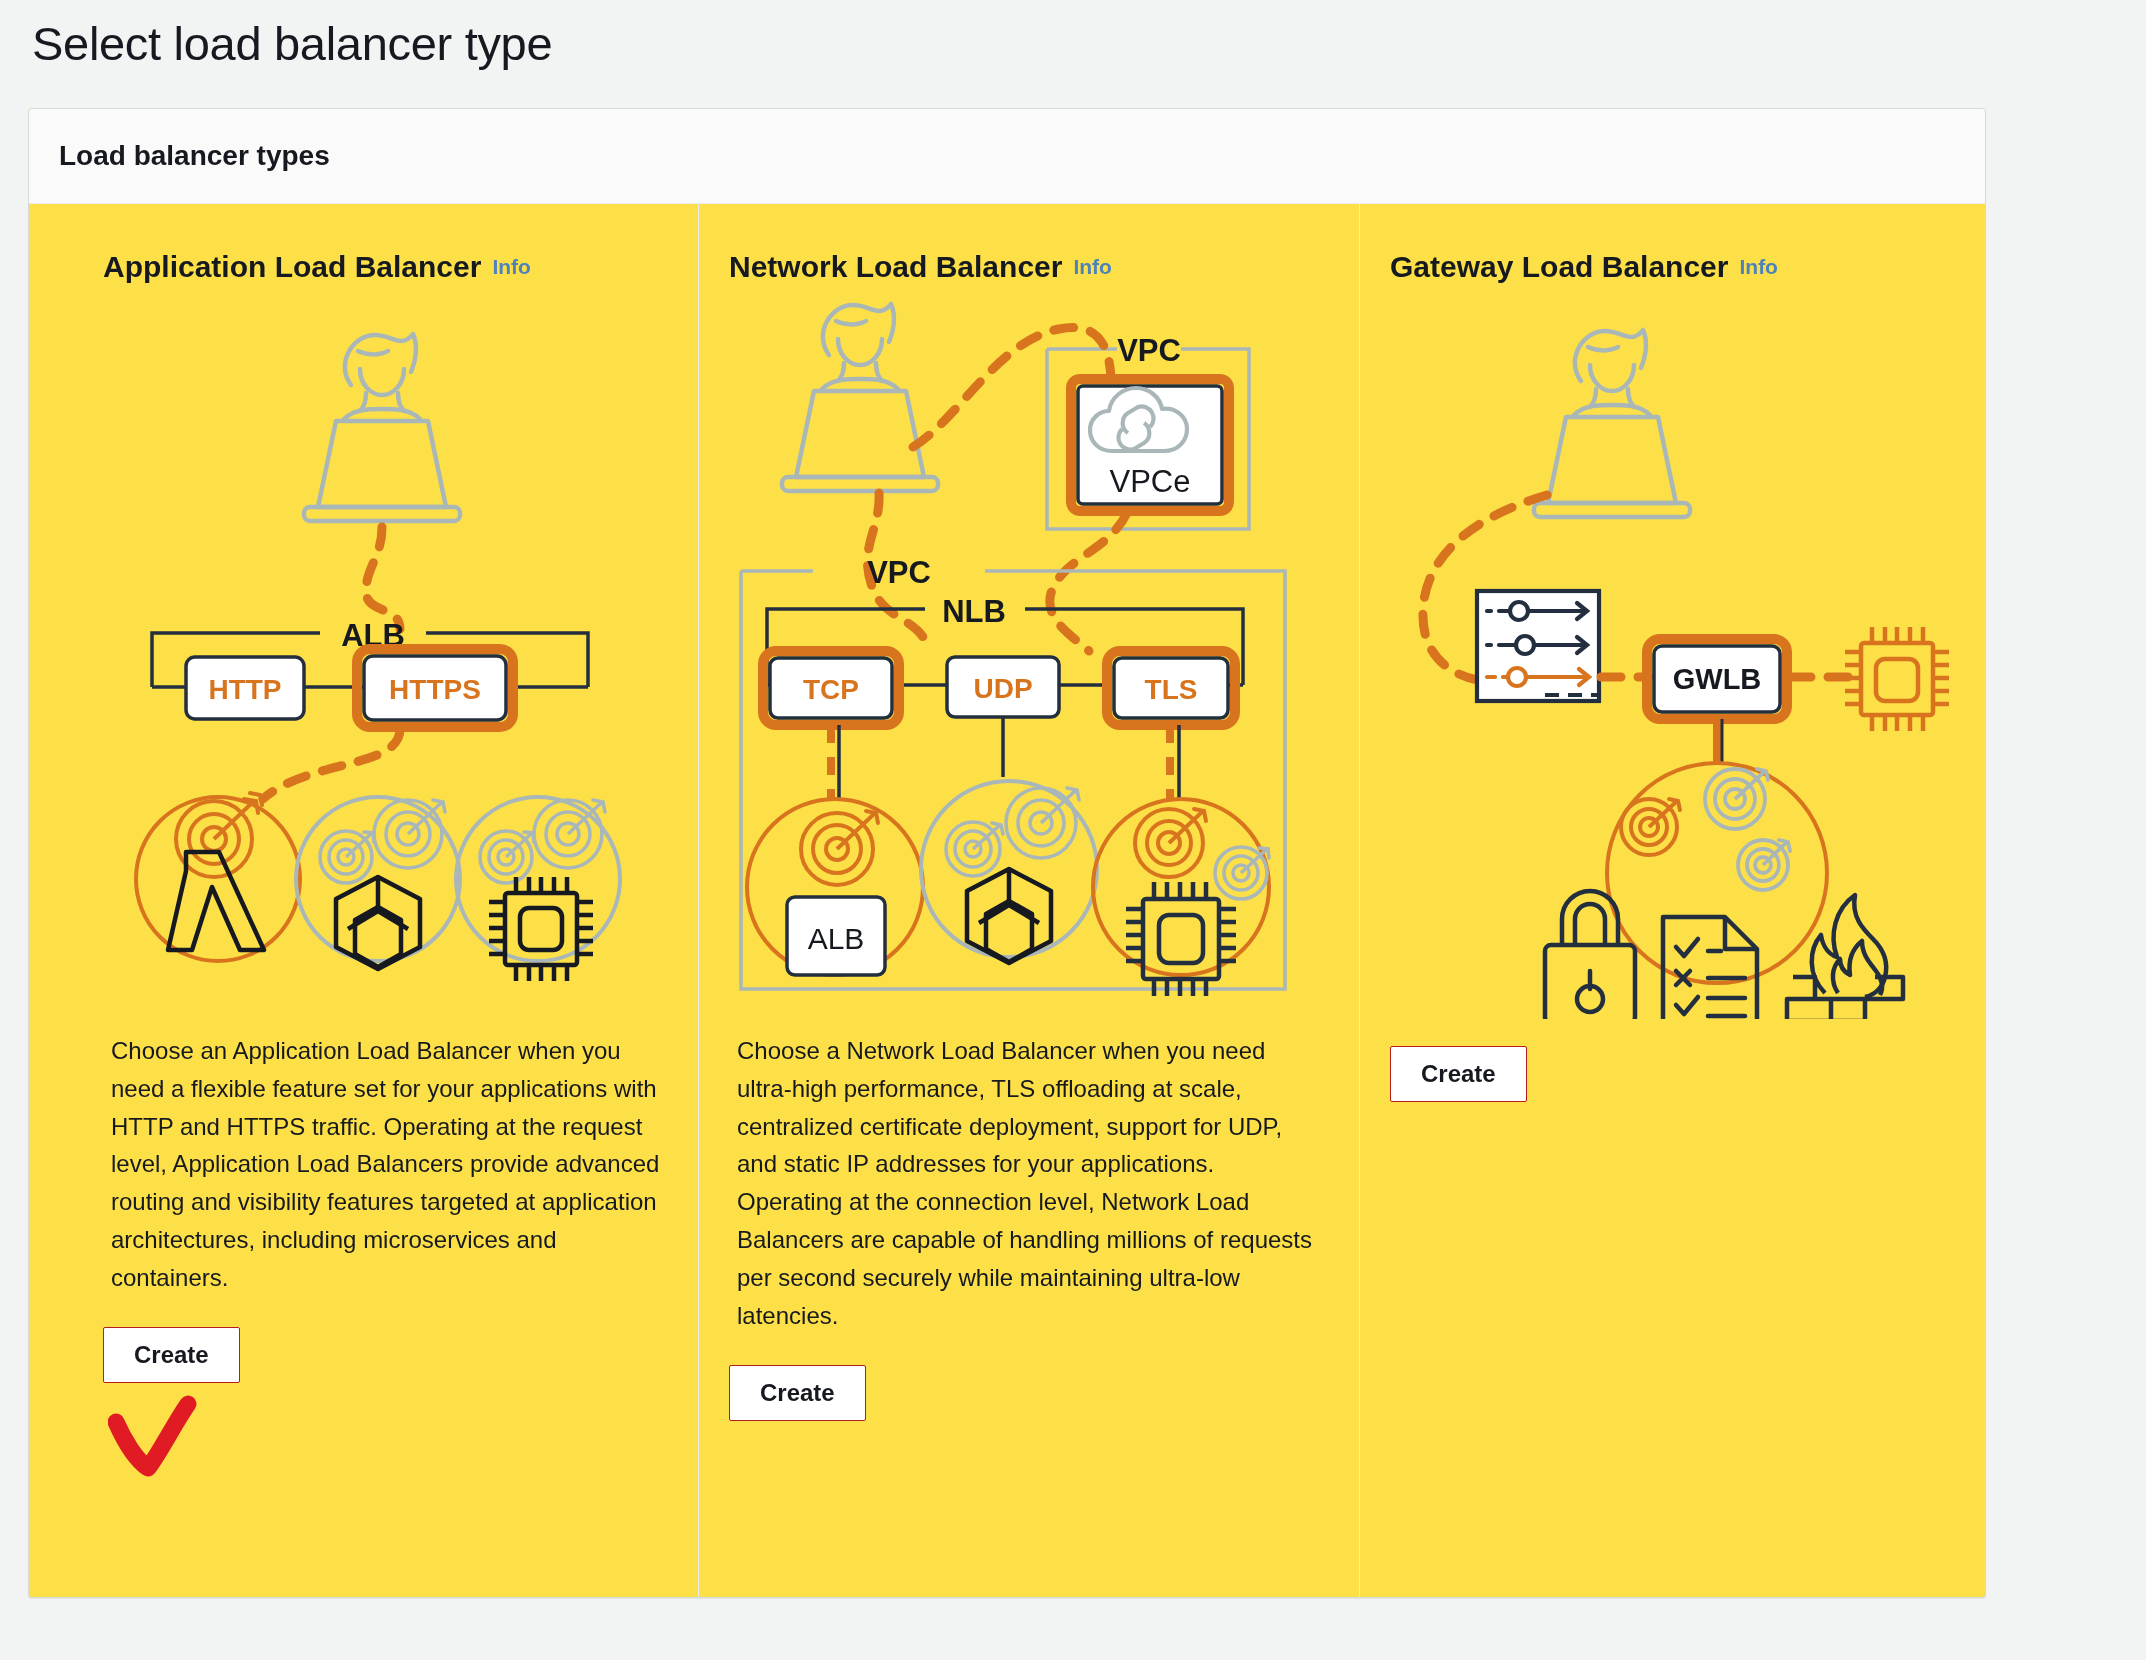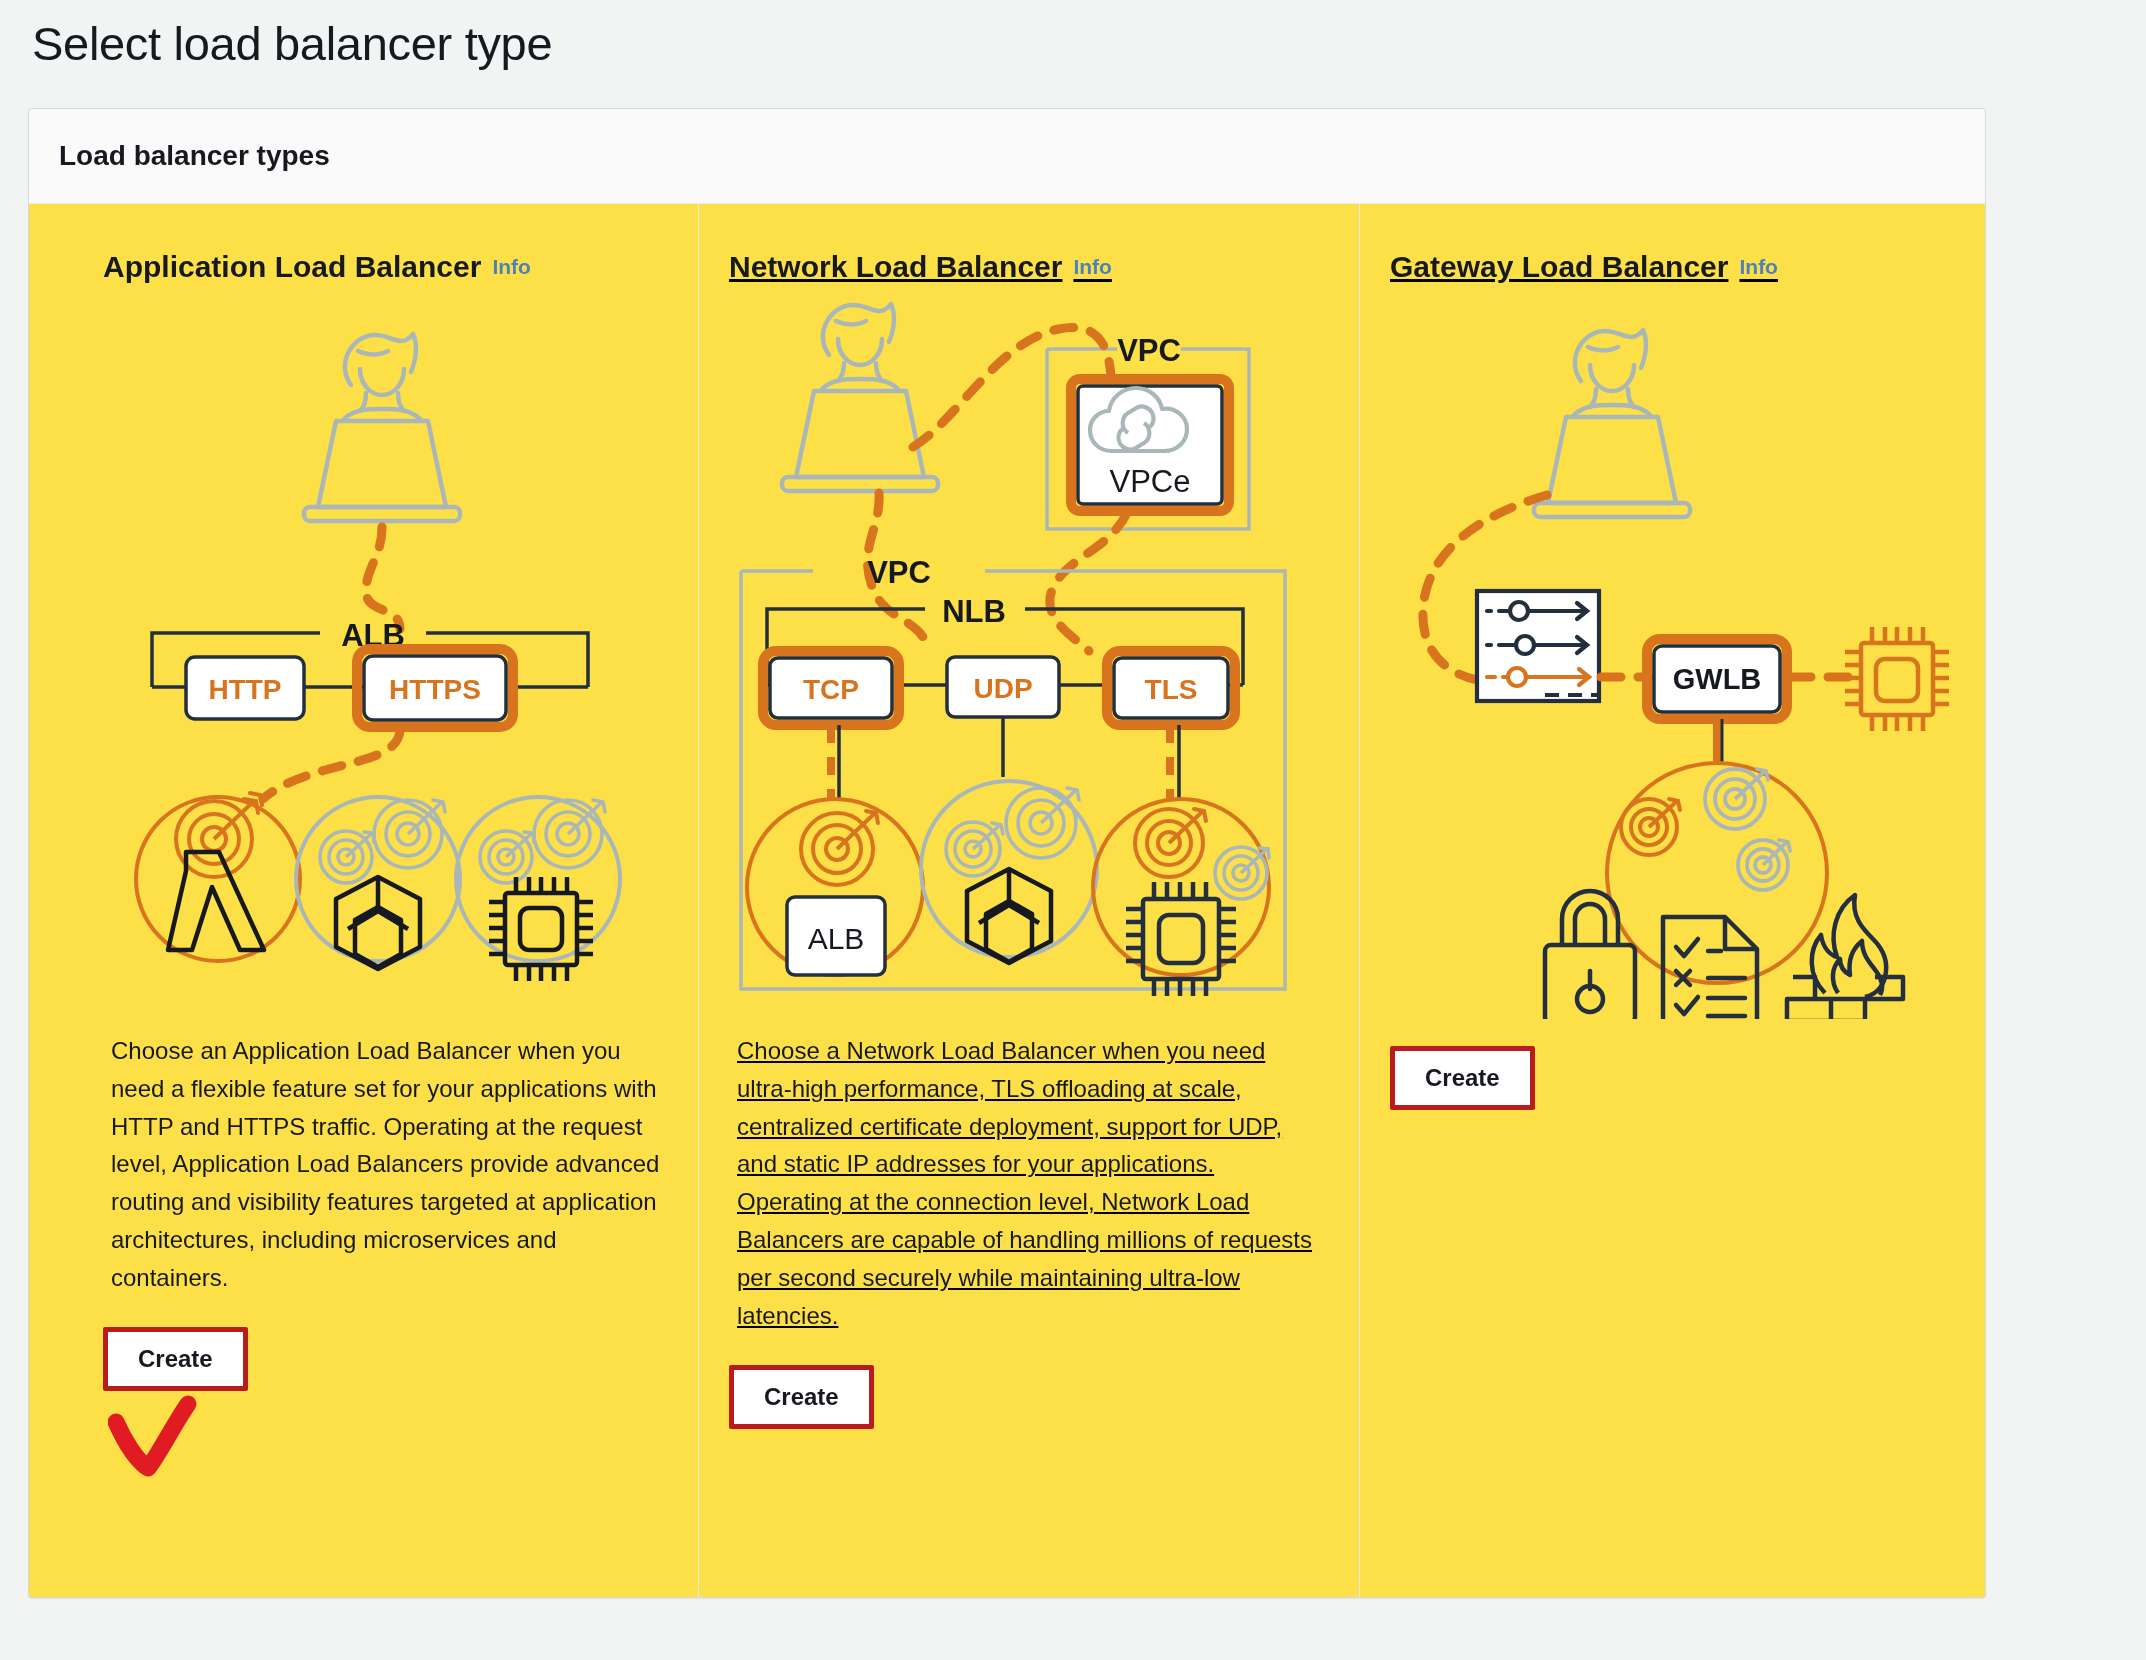--- a/index.html
+++ b/index.html
@@ -68,21 +68,21 @@
     margin: 0;
   }
 
   
   .columns { display: flex; height: calc(100% - 95px); padding-left: 44px; }
   .col {
     flex: 1 1 0;
     padding: 46px 30px 0 30px;
     position: relative;
   }
-  .col + .col { border-left: 1px solid #e9ebed; text-decoration: underline; }
+  .col + .col { border-left: 1px solid #e9ebed; }
 
   .col-title {
     font-size: 30px;
     font-weight: 700;
     color: #16191f;
     margin: 0 0 10px 0;
     white-space: nowrap;
   }
   .info-link {
     font-size: 21px;
@@ -102,21 +102,21 @@
   .desc {
     font-size: 24px;
     line-height: 1.58;
     color: #16191f;
     margin: 8px;
   }
   .btn {
     display: inline-block;
     margin-top: 22px;
     padding: 14px 30px;
-    border: 5px solid #b91c1c;
+    border: 1px solid #b91c1c;
     border-radius: 2px;
     background: #ffffff;
     color: #16191f;
     font-size: 24px;
     font-weight: 700;
     font-family: "Liberation Sans", sans-serif;
     cursor: pointer;
     line-height: 1.1;
   }
 

